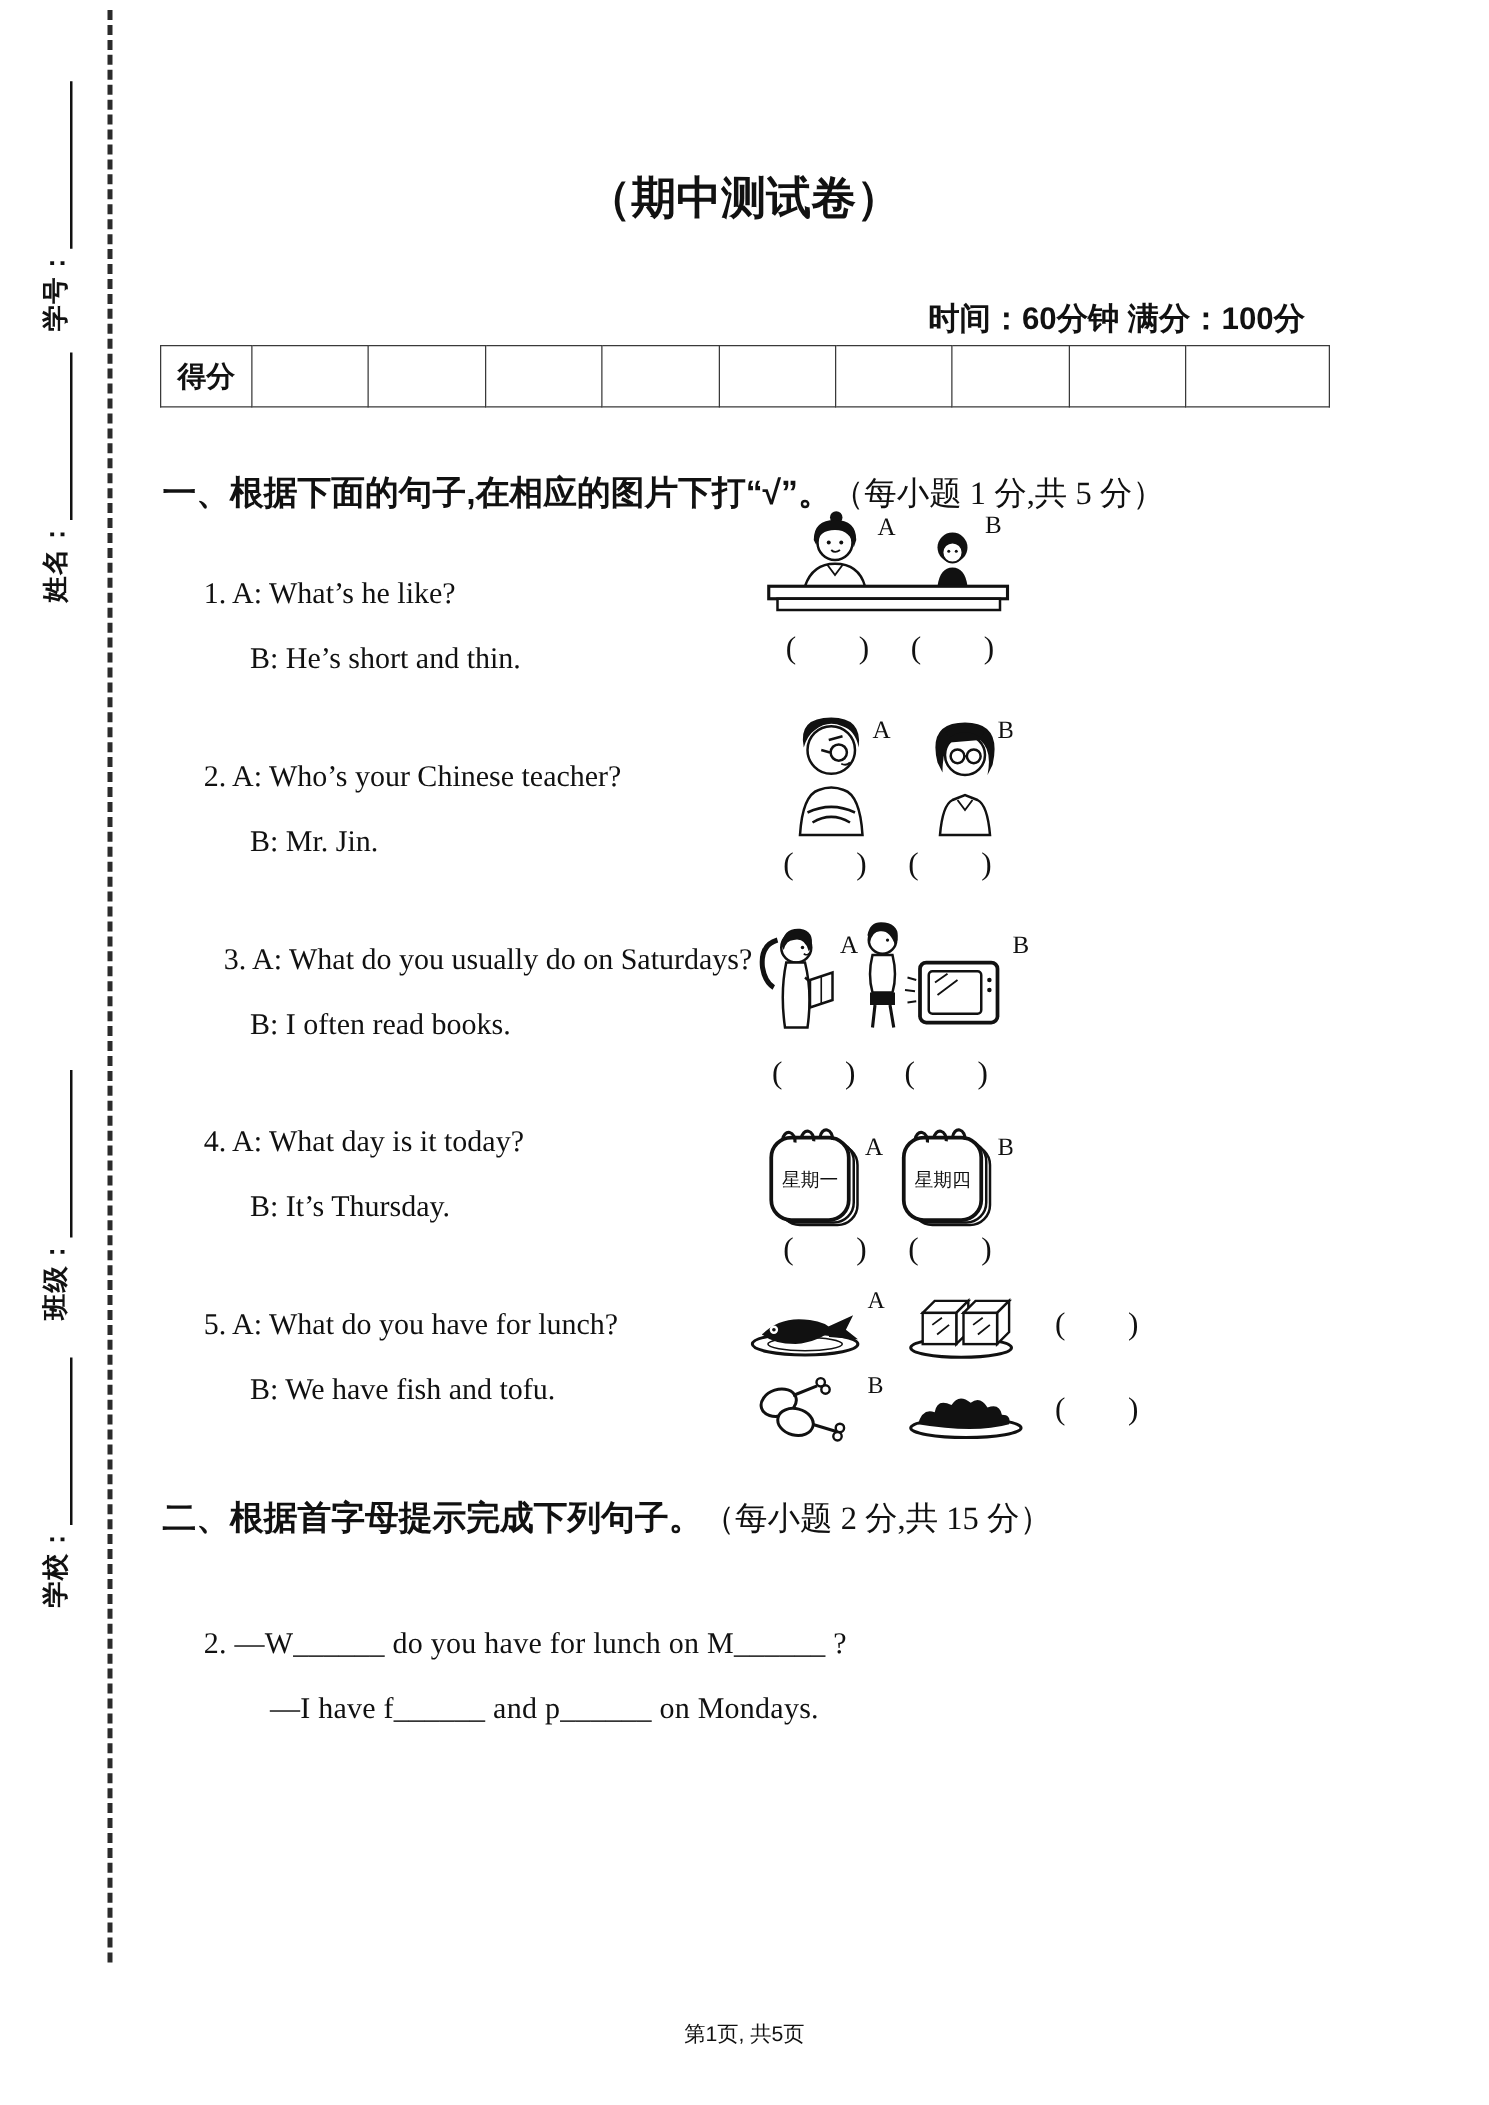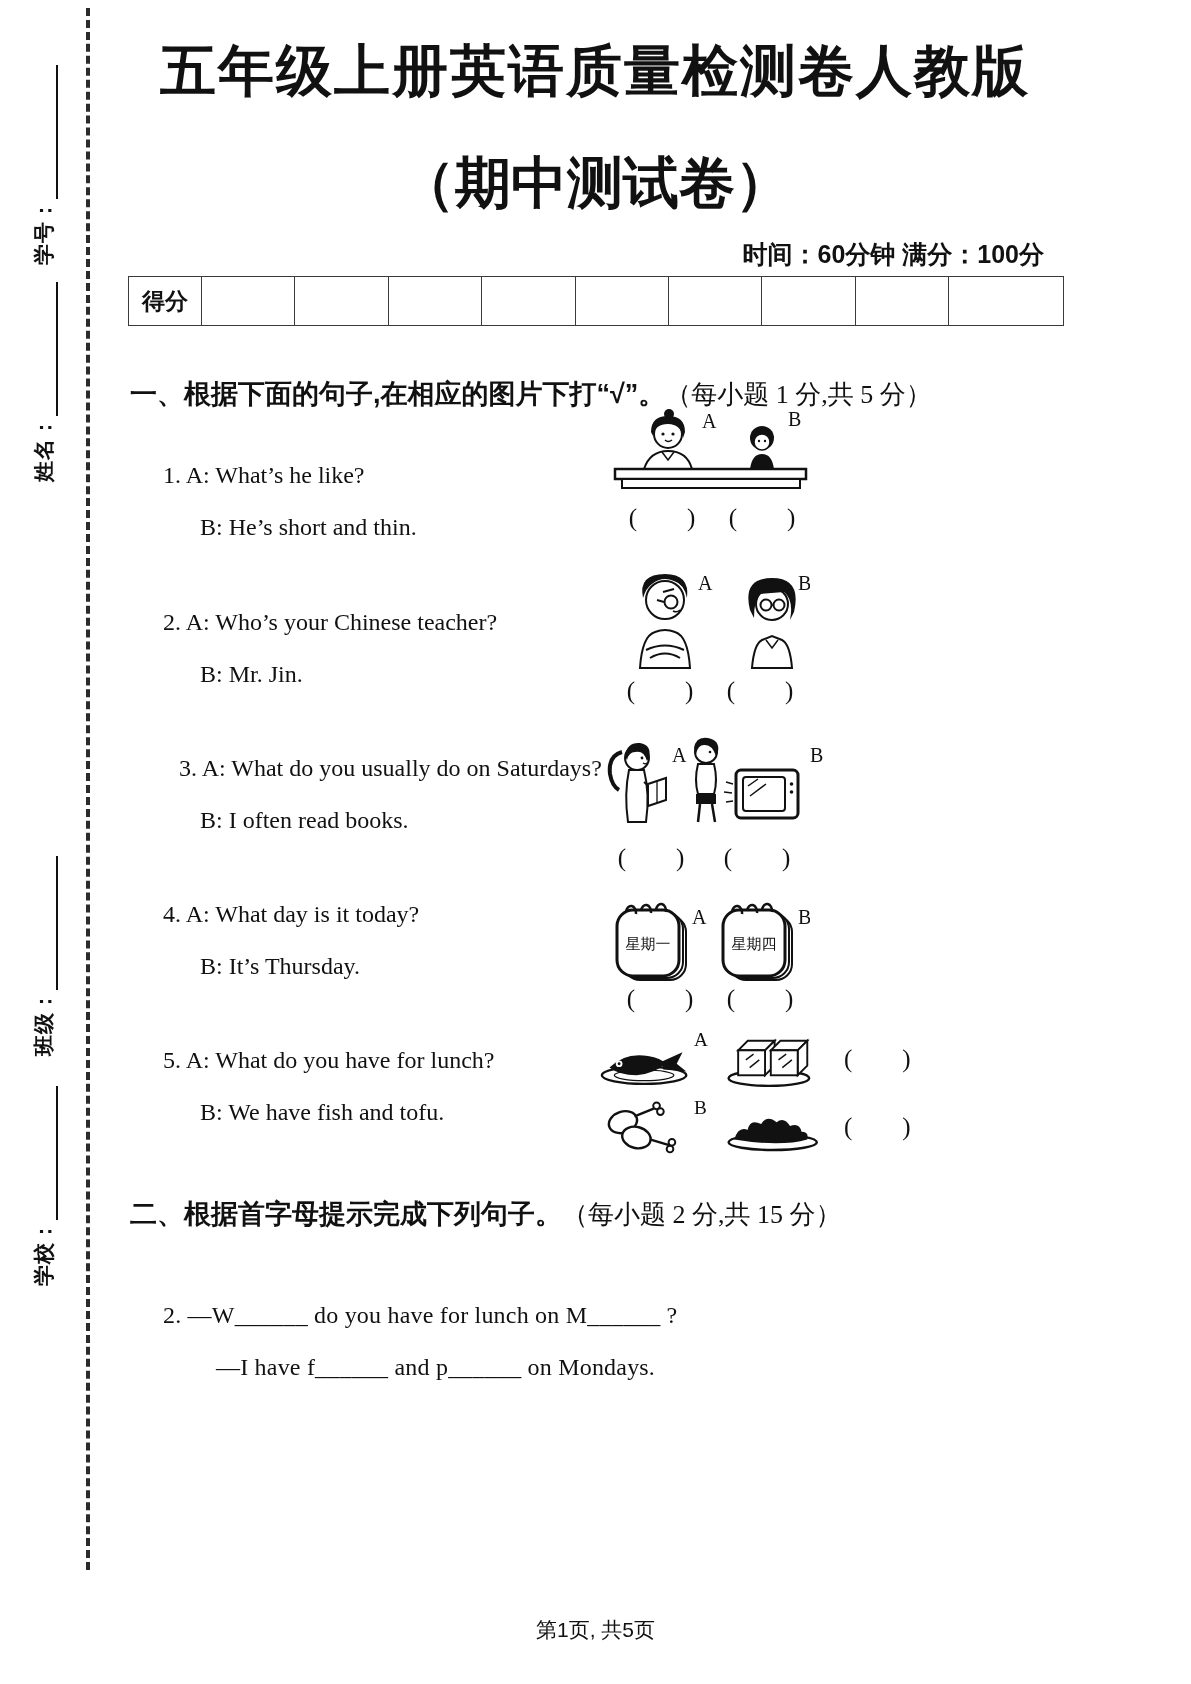--- a/index.html
+++ b/index.html
@@ -10,22 +10,22 @@
              border-left:4px dashed #2b2b2b;}
   .vfield{position:absolute;left:-62px;width:210px;height:30px;
           transform:rotate(-90deg);transform-origin:50% 50%;
           font-family:"Liberation Sans", sans-serif;font-size:21px;font-weight:600;
           white-space:nowrap;display:flex;align-items:flex-end;}
   .vlabel{letter-spacing:1px;}
   .vline{display:inline-block;width:134px;height:17px;border-bottom:2.5px solid #111;}
   
   .title{position:absolute;top:34px;left:90px;width:1010px;text-align:center;
          font-family:"Liberation Sans", sans-serif;font-weight:700;font-size:56px;letter-spacing:2px;}
-  .subtitle{position:absolute;top:146px;left:90px;width:1010px;text-align:center;
-            font-family:Liberation Serif, serif;font-weight:700;font-size:56px;}
+  .subtitle{position:absolute;top:134px;left:90px;width:1010px;text-align:center;
+            font-family:Liberation Serif, serif;font-weight:700;font-size:36px;}
   .meta{position:absolute;top:238px;left:128px;width:936px;box-sizing:border-box;padding-right:20px;
         text-align:right;font-family:"Liberation Sans", sans-serif;font-weight:700;font-size:25px;}
   
   table.score{position:absolute;top:276px;left:128px;width:936px;border-collapse:collapse;
               table-layout:fixed;font-family:"Liberation Sans", sans-serif;font-size:23px;font-weight:600;}
   table.score td{border:1.8px solid #3a3a3a;text-align:center;padding:0;}
   table.score tr.r1 td{height:44px;}
   table.score tr.r2 td{height:48px;}
   td.c-first{width:72px;} td.c-last{width:114px;}
   
@@ -54,21 +54,21 @@
   .paren-inline{font-size:25px;margin-left:6px;white-space:nowrap;}
   svg text{font-family:"Liberation Serif", serif;fill:#111;}
   svg .cjk{font-family:"Liberation Sans", sans-serif;}
   
   .fill{position:absolute;font-size:24px;white-space:nowrap;letter-spacing:0.2px;}
   #s2q1{top:1256px;left:163px;}
   #s2q2a{top:1302px;left:163px;}
   #s2q2b{top:1354px;left:196px;margin-left:20px;}
   
   .footer{position:absolute;top:1616px;left:0;width:100%;text-align:center;
-          font-family:"Liberation Sans", sans-serif;font-size:21px;}
+          font-family:"Liberation Sans", sans-serif;font-size:17px;}
 </style>
 </head>
 <body>
 
 <div class="page">
 
   <div class="bind-line"></div>
   <div class="vfield" style="top:145px">
     <span class="vlabel">学号：</span>
     <span class="vline"></span>
@@ -79,21 +79,20 @@
   </div>
   <div class="vfield" style="top:936px">
     <span class="vlabel">班级：</span>
     <span class="vline"></span>
   </div>
   <div class="vfield" style="top:1166px">
     <span class="vlabel">学校：</span>
     <span class="vline"></span>
   </div>
 
-  <div class="title">五年级上册英语质量检测卷人教版</div>
   <div class="subtitle">（期中测试卷）</div>
   <div class="meta">时间：60分钟 满分：100分</div>
 
   <table class="score">
     <tbody>
     <tr class="r2">
       <td class="c-first">得分</td>
       <td></td>
       <td></td>
       <td></td>

